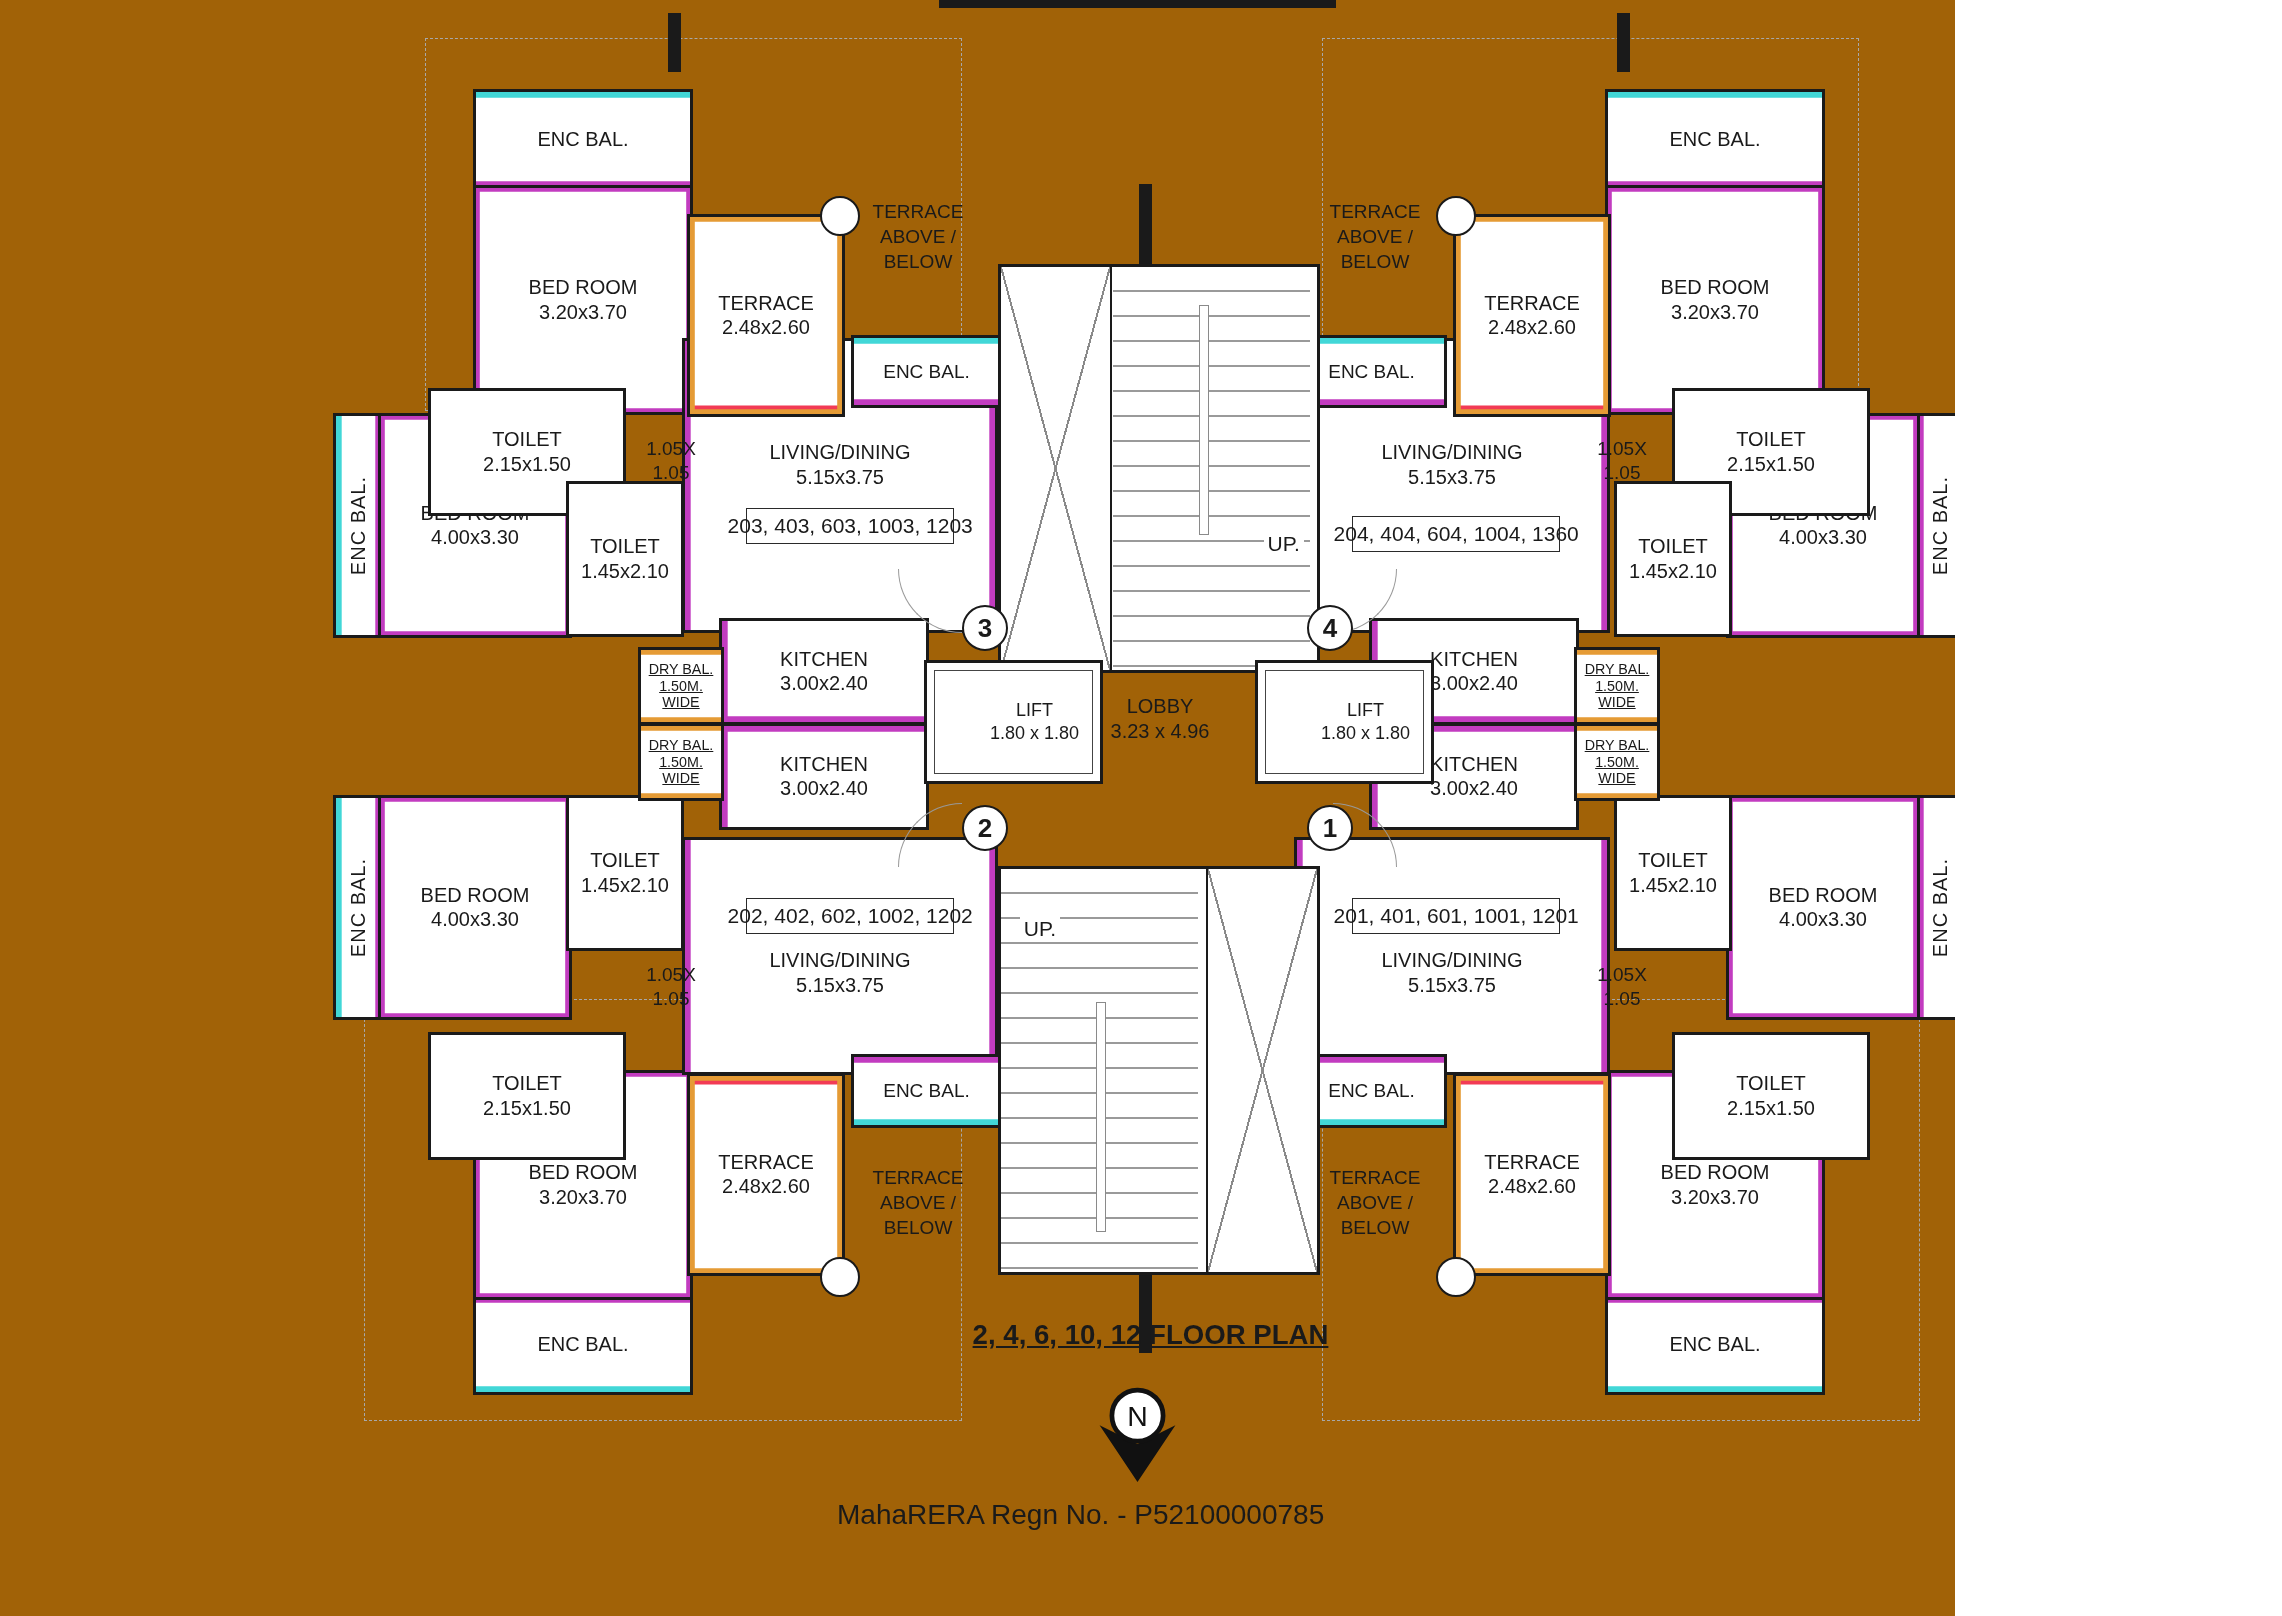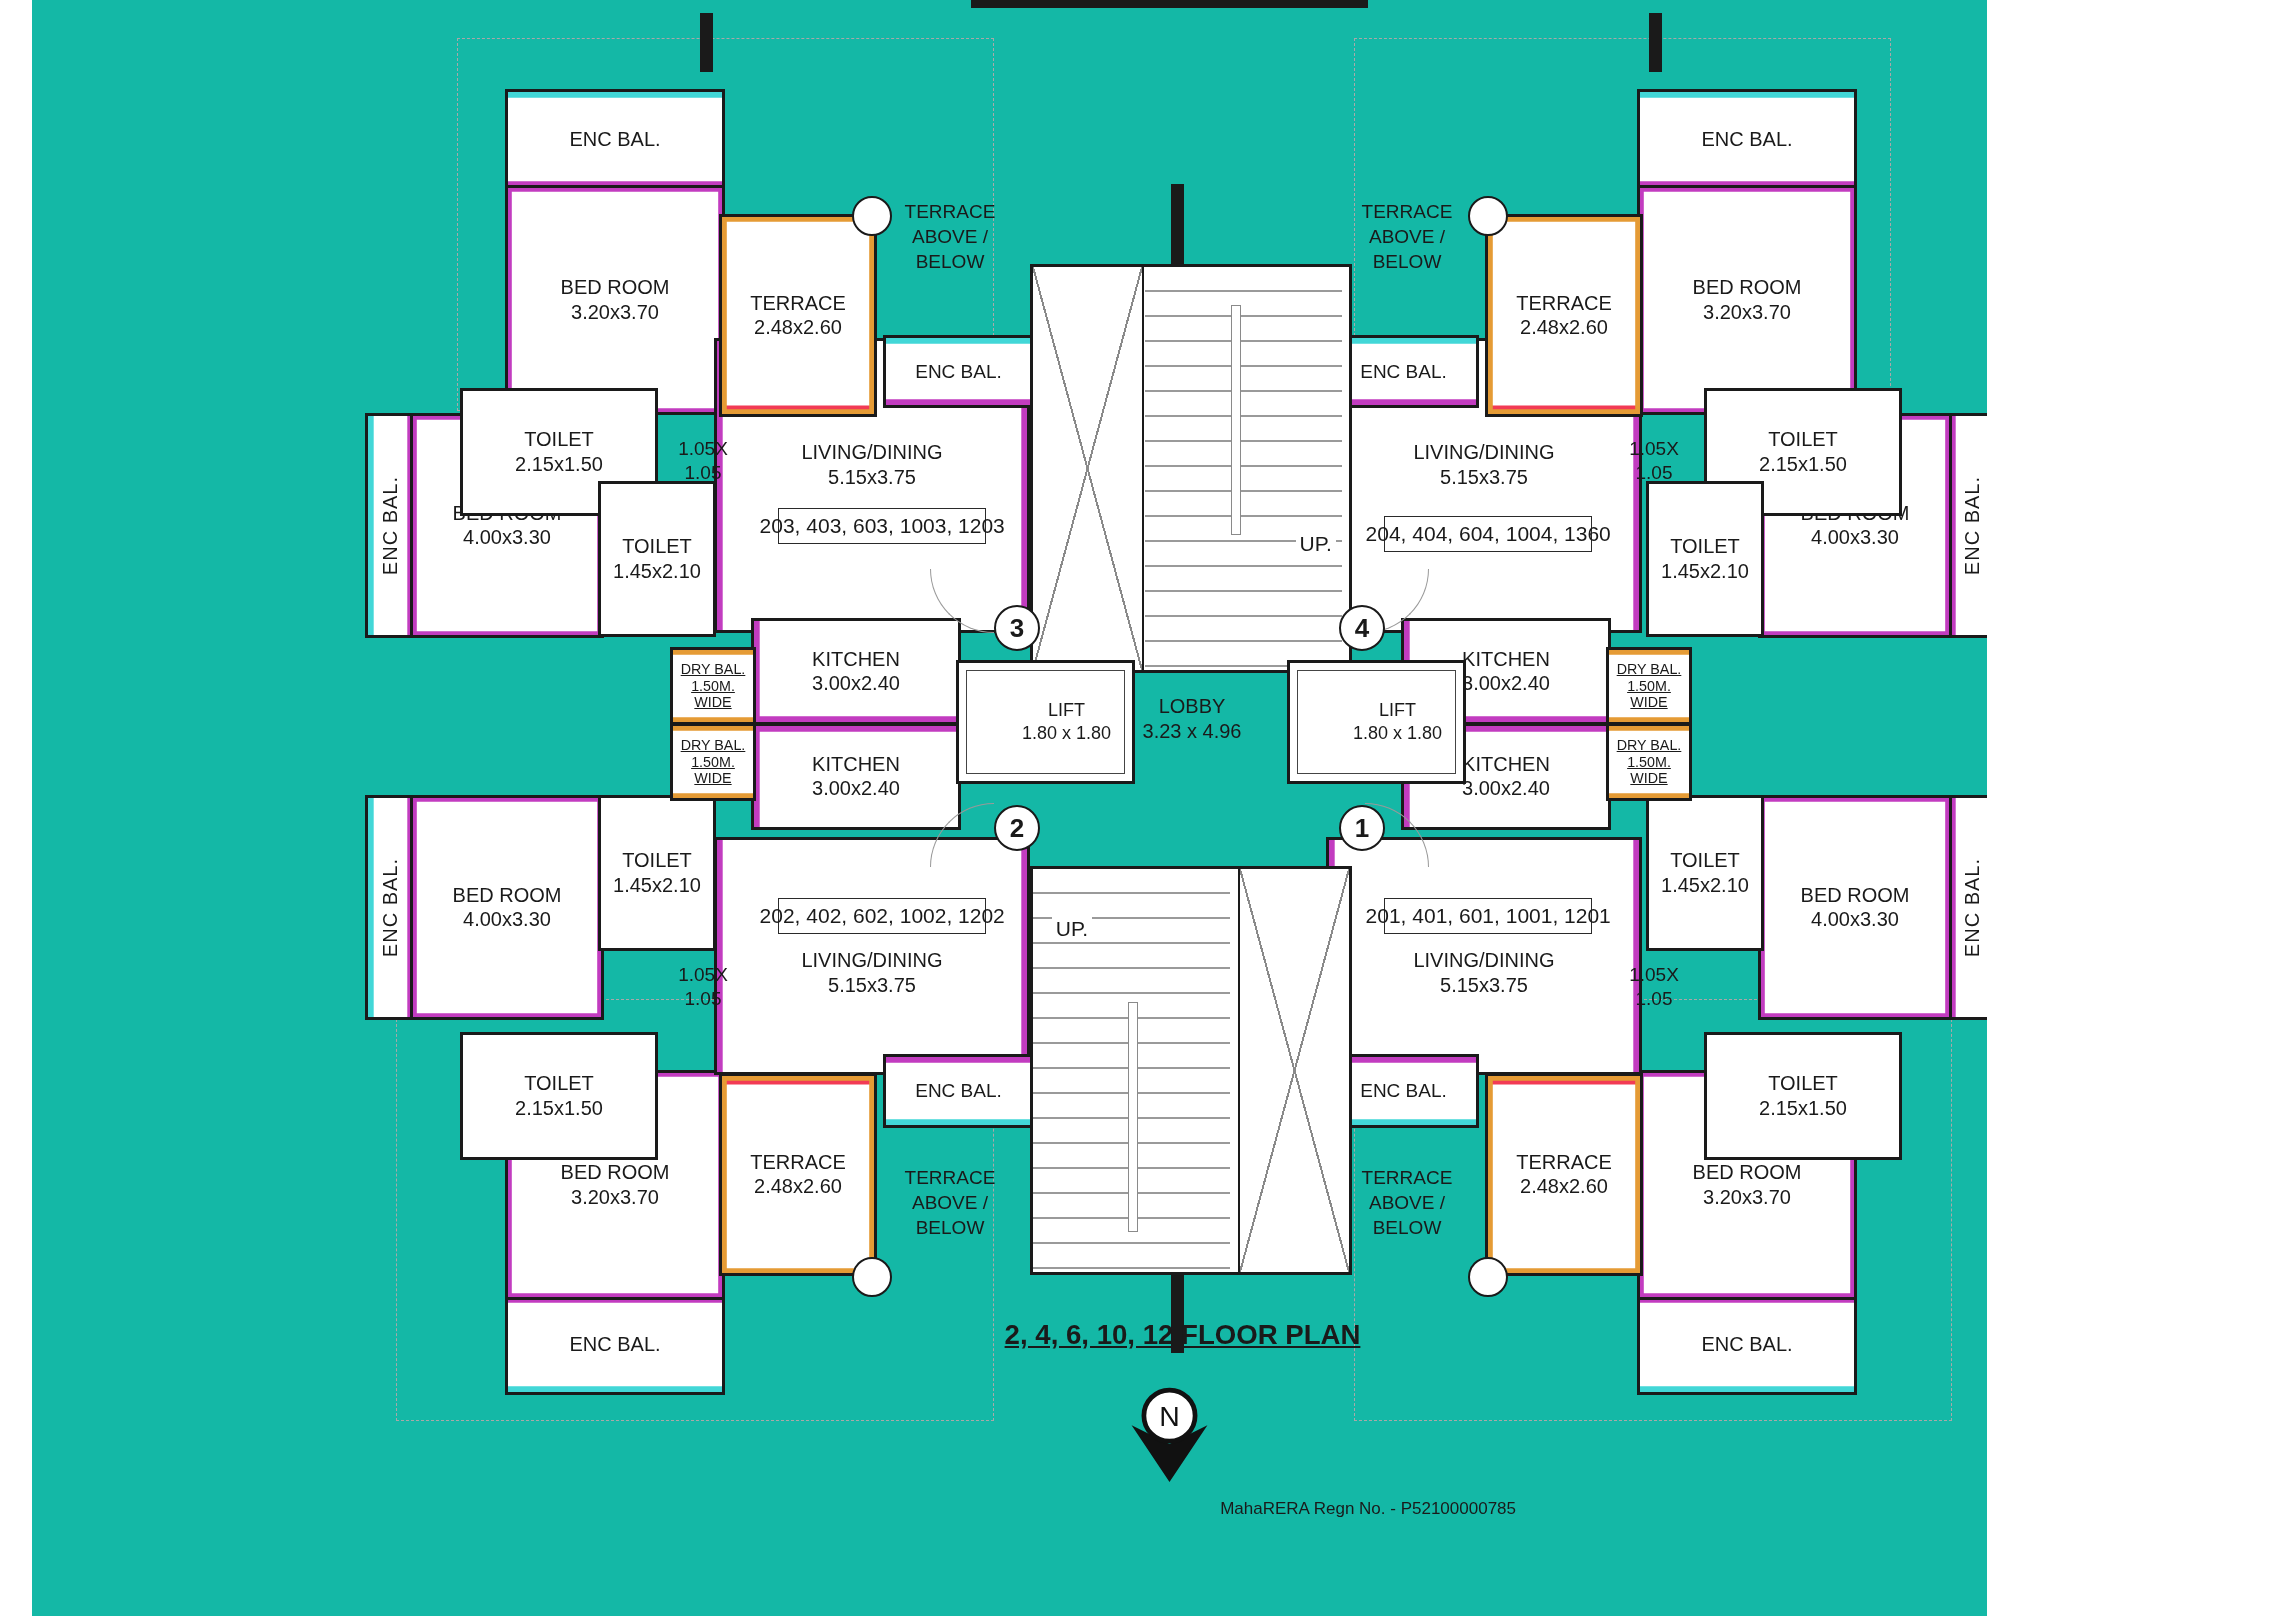--- a/index.html
+++ b/index.html
@@ -1,21 +1,21 @@
 <!DOCTYPE html>
 <html style="font-size:15px"><head>
 <meta charset="utf-8">
 <style>
   :root{
     --wall:#1a1a1a; --magenta:#c23cc0; --cyan:#42d7d7; --orange:#e59b35;
     --red:#f23b55; --dash:#a8a8a8; --thin:#8a8a8a;
   }
   html,body{margin:0;padding:0;background:#fff;}
   body{width:2283px;height:1617px;font-family:"Liberation Sans", sans-serif;color:#1a1a1a;}
-  #plan{position:relative;width:1955px;height:1617px;overflow:hidden;background:#14b8a6;margin-left:32px;}
+  #plan{position:relative;width:1955px;height:1617px;overflow:hidden;background:#a16207;}
   .room{position:absolute;border:3.8px solid var(--wall);background:#fff;display:flex;flex-direction:column;
         align-items:center;justify-content:center;gap:1.9px;text-align:center;font-size:20px;line-height:1.15;}
   .ghost{position:absolute;display:flex;flex-direction:column;align-items:center;justify-content:center;
          gap:1.9px;text-align:center;font-size:19px;line-height:1.2;background:transparent;}
   .enc-h-top{box-shadow:inset 0 5.7px 0 var(--cyan), inset 0 -5.7px 0 var(--magenta);}
   .enc-h-bot{box-shadow:inset 0 -5.7px 0 var(--cyan), inset 0 5.7px 0 var(--magenta);}
   .enc-v-left{box-shadow:inset 5.7px 0 0 var(--cyan), inset -5.7px 0 0 var(--magenta);}
   .enc-v-right{box-shadow:inset -5.7px 0 0 var(--cyan), inset 5.7px 0 0 var(--magenta);}
   .mag-all{box-shadow:inset 0 0 0 3.8px var(--magenta);}
   .mag-x{box-shadow:inset 5.7px 0 0 var(--magenta), inset -5.7px 0 0 var(--magenta);}
@@ -38,21 +38,21 @@
   .treads{position:absolute;background:repeating-linear-gradient(to bottom,#fff 0 23px, #9a9a9a 23px 25px);}
   .rail{position:absolute;width:7.6px;background:#fff;border:1.9px solid var(--thin);}
   .up{position:absolute;font-size:21px;background:#fff;padding:0 3.8px;}
   .col{position:absolute;background:var(--wall);}
   .dash{position:absolute;border:1.9px dashed var(--dash);}
   .pcirc{position:absolute;width:36px;height:36px;border:2.9px solid var(--wall);border-radius:50%;background:#fff;}
   .arc{position:absolute;width:63px;height:63px;border:1.9px solid #999;background:transparent;}
   .titleblock{position:absolute;text-align:center;}
   .t1{font-size:28.5px;font-weight:bold;text-decoration:underline;letter-spacing:0.5px;}
   .t2{font-size:27.6px;font-weight:bold;text-decoration:underline;margin-top:7.6px;}
-  .footnote{position:absolute;text-align:right;font-size:17px;}
+  .footnote{position:absolute;text-align:left;font-size:28px;}
   .small-dims{font-size:18px;}
 </style>
 </head>
 <body>
 
 <div id="plan">
 
   <div class="dash" style="left:425px;top:38px;width:535px;height:371px"></div>
   <div class="dash" style="left:1322px;top:38px;width:535px;height:371px"></div>
   <div class="dash" style="left:364px;top:999px;width:596px;height:420px"></div>

